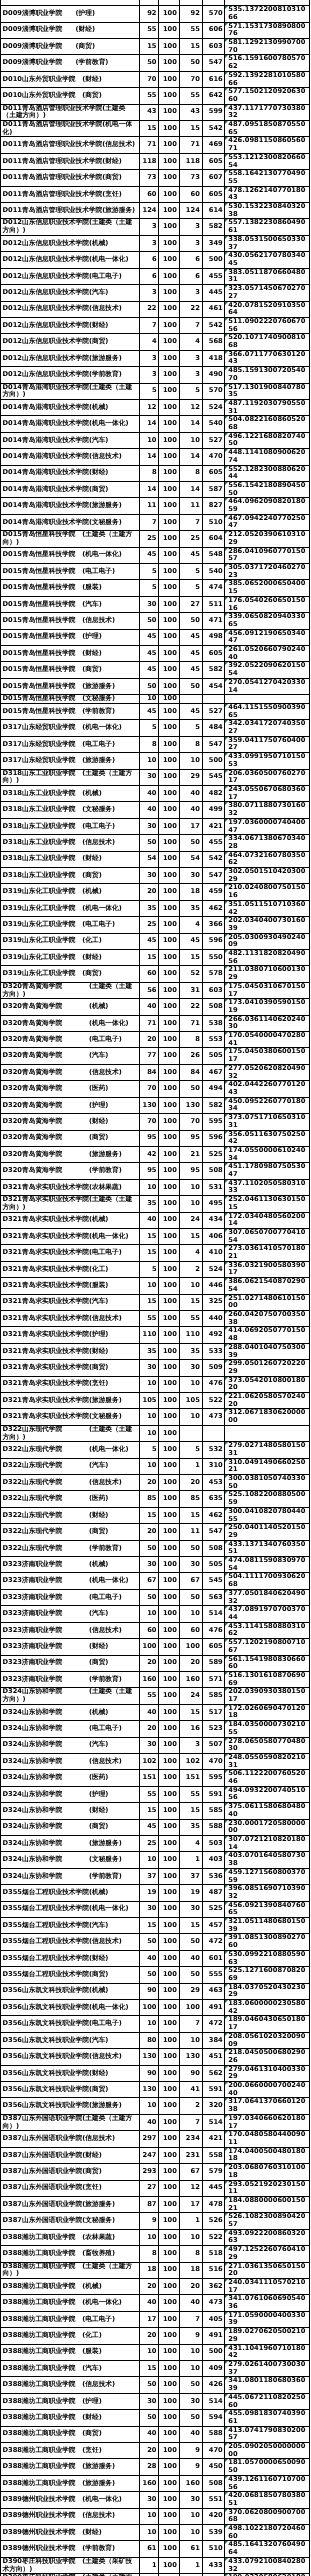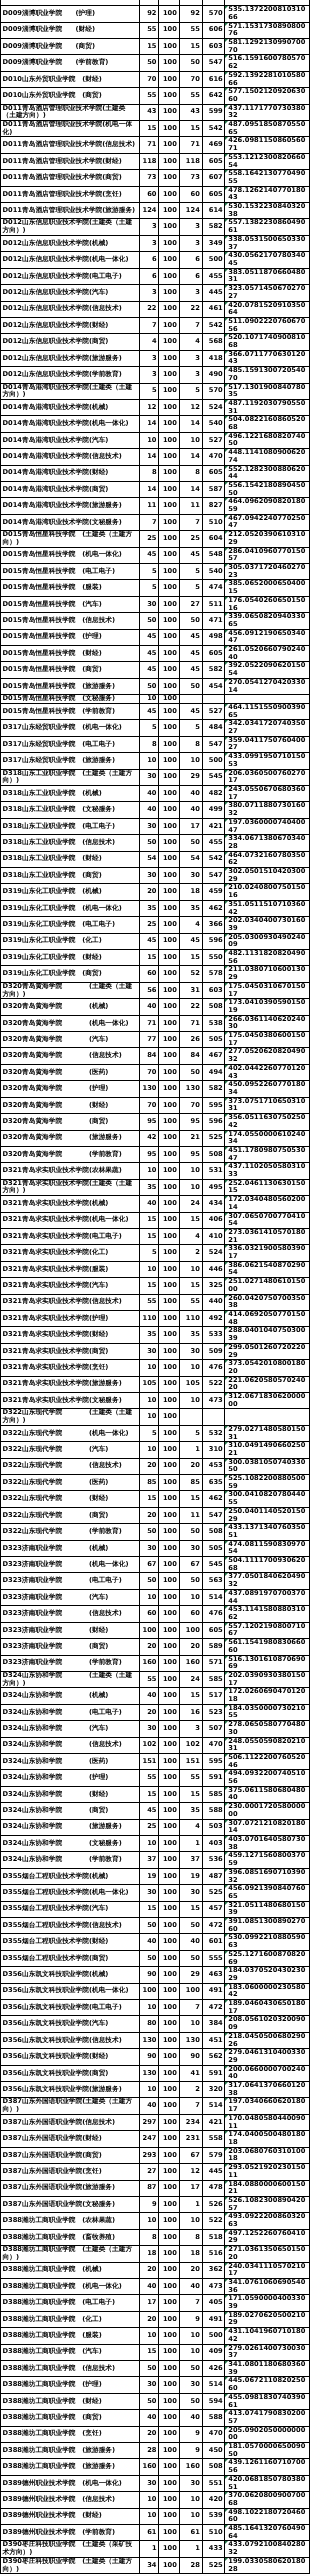--- a/index.html
+++ b/index.html
@@ -546,20 +546,28 @@
         </div>
         <div class="row">
           <div class="c c1"><span class="cell-text">D320青岛黄海学院　　　　(机电一体化)</span></div>
           <div class="c c2"><span class="cell-text">71</span></div>
           <div class="c c3"><span class="cell-text">100</span></div>
           <div class="c c4"><span class="cell-text">71</span></div>
           <div class="c c5"><span class="cell-text">538</span></div>
           <div class="c c6 tri"><span class="cell-text">266.036114062024030</span></div>
         </div>
         <div class="row">
+          <div class="c c1"><span class="cell-text">D320青岛黄海学院　　　　(电工电子)</span></div>
+          <div class="c c2"><span class="cell-text">20</span></div>
+          <div class="c c3"><span class="cell-text">100</span></div>
+          <div class="c c4"><span class="cell-text">8</span></div>
+          <div class="c c5"><span class="cell-text">553</span></div>
+          <div class="c c6 tri"><span class="cell-text">170.054000047028041</span></div>
+        </div>
+        <div class="row">
           <div class="c c1"><span class="cell-text">D320青岛黄海学院　　　　(汽车)</span></div>
           <div class="c c2"><span class="cell-text">77</span></div>
           <div class="c c3"><span class="cell-text">100</span></div>
           <div class="c c4"><span class="cell-text">26</span></div>
           <div class="c c5"><span class="cell-text">505</span></div>
           <div class="c c6 tri"><span class="cell-text">175.045038060015017</span></div>
         </div>
         <div class="row">
           <div class="c c1"><span class="cell-text">D320青岛黄海学院　　　　(信息技术)</span></div>
           <div class="c c2"><span class="cell-text">84</span></div>

